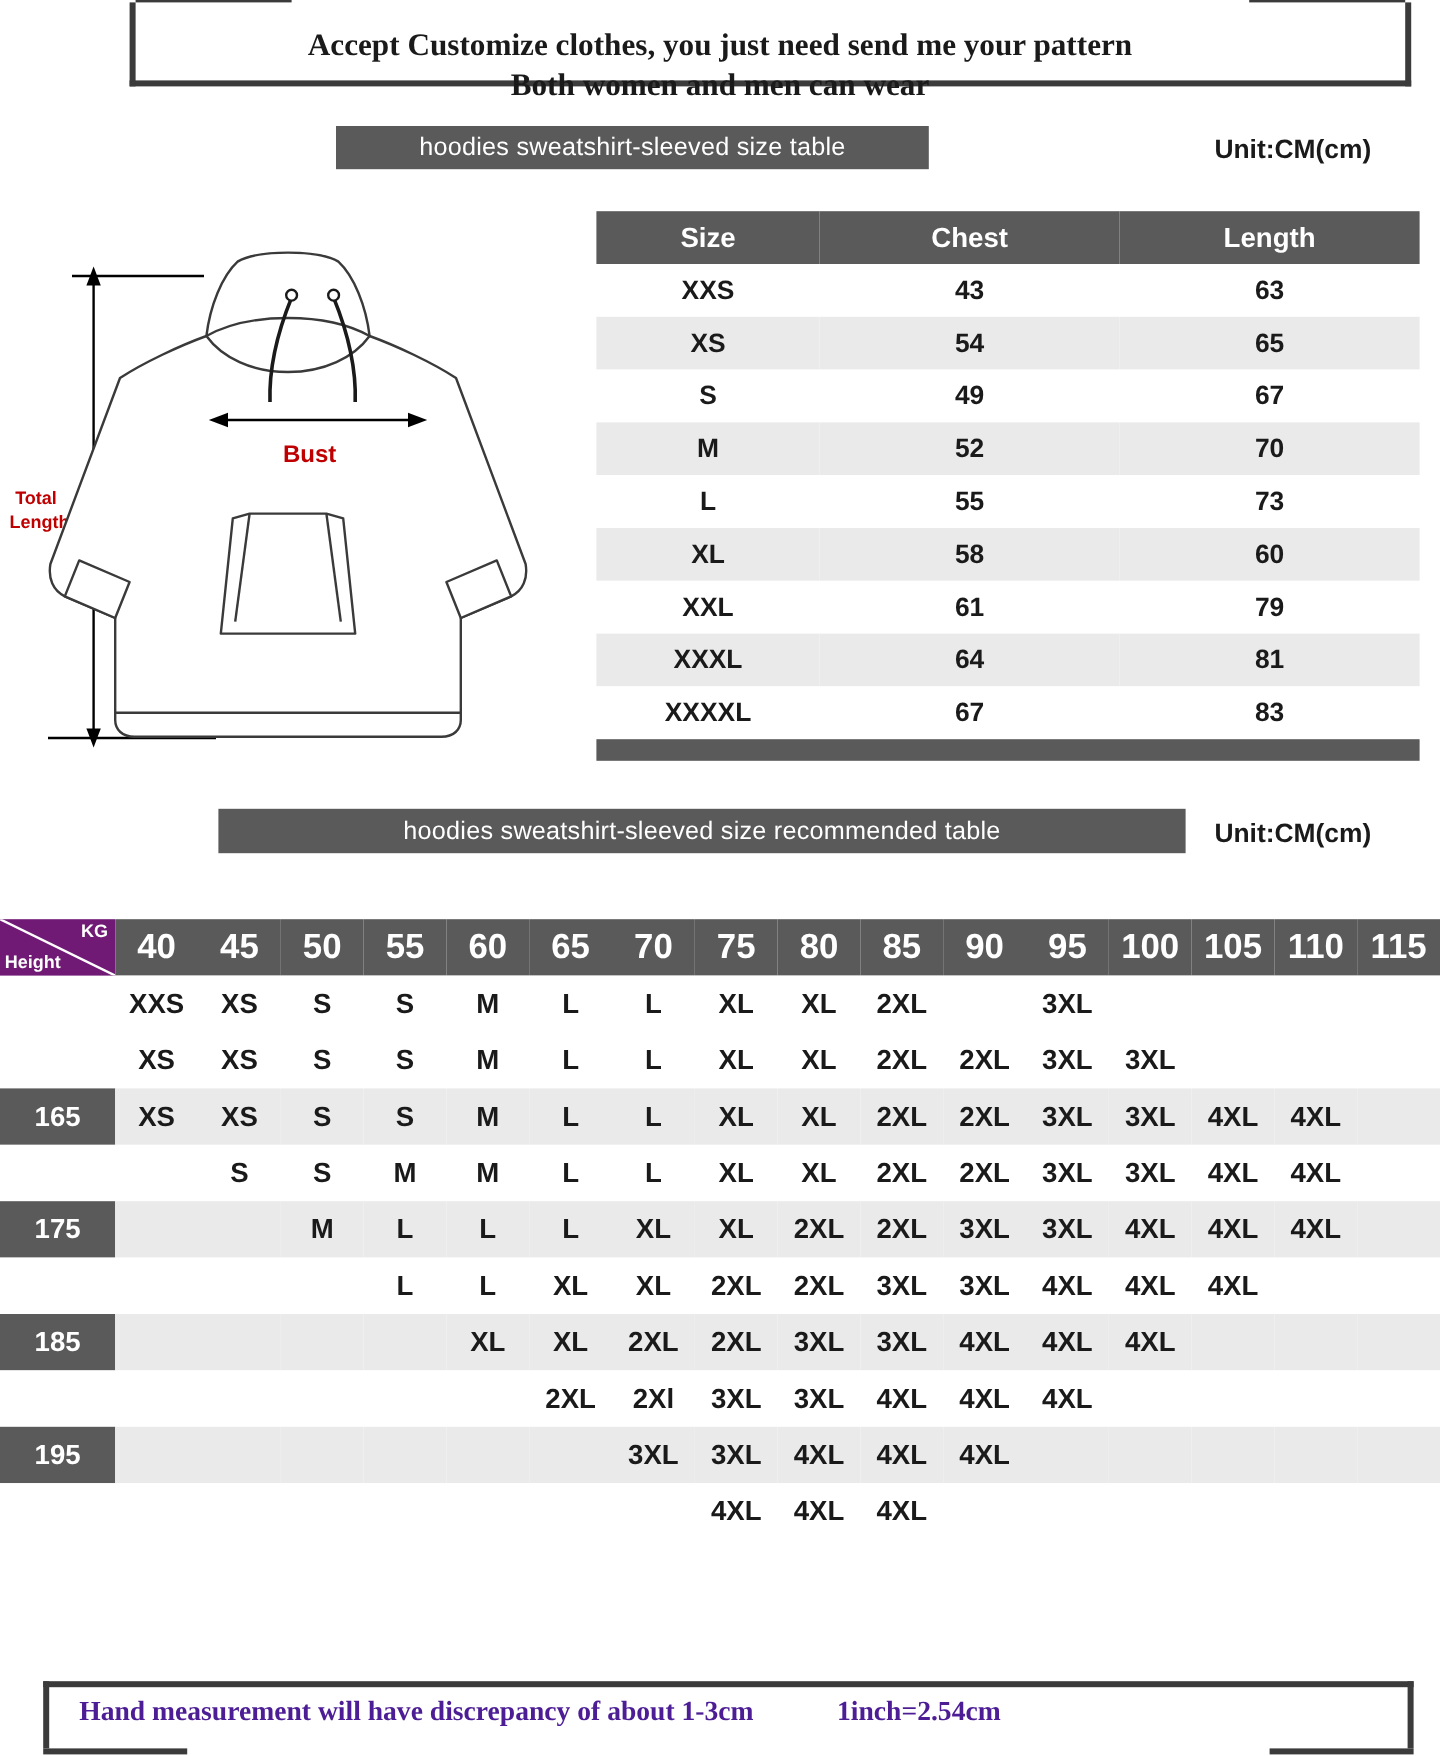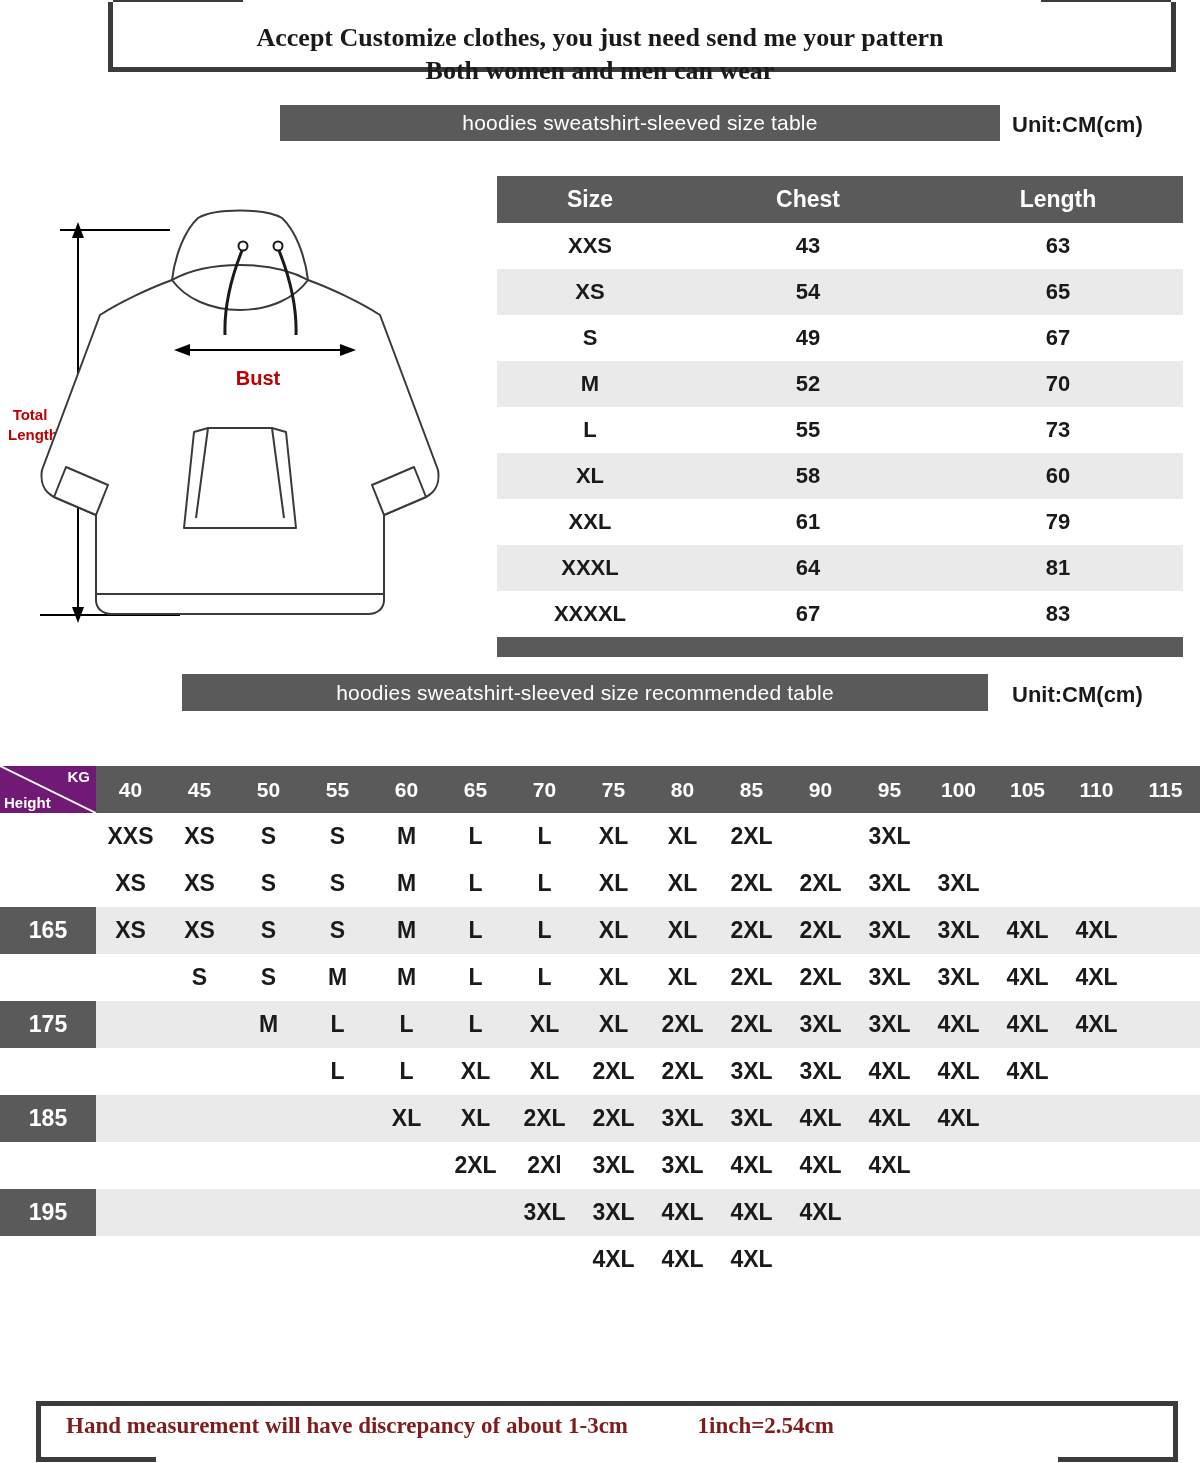--- a/index.html
+++ b/index.html
@@ -89,21 +89,21 @@
     width: 686px;
     border-collapse: collapse;
     table-layout: fixed;
   }
   .size-table th,
   .size-table td {
     text-align: center;
     font-size: 22px;
     font-weight: bold;
     height: 44px;
-    padding: 10px;
+    padding: 0;
   }
   .size-table thead th {
     background: #5a5a5a;
     color: #ffffff;
     font-size: 23px;
   }
   .size-table tbody tr:nth-child(odd) td { background: #ffffff; }
   .size-table tbody tr:nth-child(even) td { background: #eaeaea; }
   .size-table tfoot td {
     background: #5a5a5a;
@@ -152,21 +152,21 @@
     font-weight: bold;
   }
   .corner-inner .slash {
     position: absolute;
     left: 0; top: 0;
     width: 100%; height: 100%;
   }
   .rec-table thead th.wcol {
     background: #5a5a5a;
     color: #ffffff;
-    font-size: 21px;
+    font-size: 29px;
   }
   .rec-table tbody tr.odd td { background: #ffffff; }
   .rec-table tbody tr.even td { background: #eaeaea; }
   .rec-table tbody td.hcell {
     background: #5a5a5a;
     color: #ffffff;
     font-size: 23px;
   }
   .rec-table tbody tr.even td.hcell { background: #5a5a5a; }
 
@@ -197,37 +197,37 @@
     right: -5px; bottom: -5px;
     width: 120px; height: 5px;
     background: #3b3b3b;
   }
   .footer-text {
     position: absolute;
     left: 66px; top: 18px;
     font-family: "Liberation Serif", serif;
     font-weight: bold;
     font-size: 23px;
-    color: #7f1d1d;
+    color: #4c1d95;
     white-space: nowrap;
   }
   .footer-text .gap { display: inline-block; width: 58px; }
 </style>
 </head>
 <body>
 
 <div class="header-wrap">
   <div class="header-bracket"></div>
   <div class="header-text">
     <span>Accept Customize clothes, you just need send me your pattern</span>
     <span class="line2">Both women and men can wear</span>
   </div>
 </div>
 
-<div class="title-bar" style="left:280px; top:105px; width:720px; height:36px;">hoodies sweatshirt-sleeved size  table</div>
+<div class="title-bar" style="left:280px; top:105px; width:494px; height:36px;">hoodies sweatshirt-sleeved size  table</div>
 <div class="unit-label" style="left:1012px; top:112px;">Unit:CM(cm)</div>
 
 <div class="hoodie-area">
   <svg width="480" height="470" viewBox="0 0 480 470">
 
     <g stroke="#000" stroke-width="2" fill="none">
       <line x1="78" y1="60" x2="78" y2="445"></line>
       <polygon points="78,52 72,68 84,68" fill="#000" stroke="none"></polygon>
       <polygon points="78,453 72,437 84,437" fill="#000" stroke="none"></polygon>
       <line x1="60" y1="60" x2="170" y2="60"></line>

